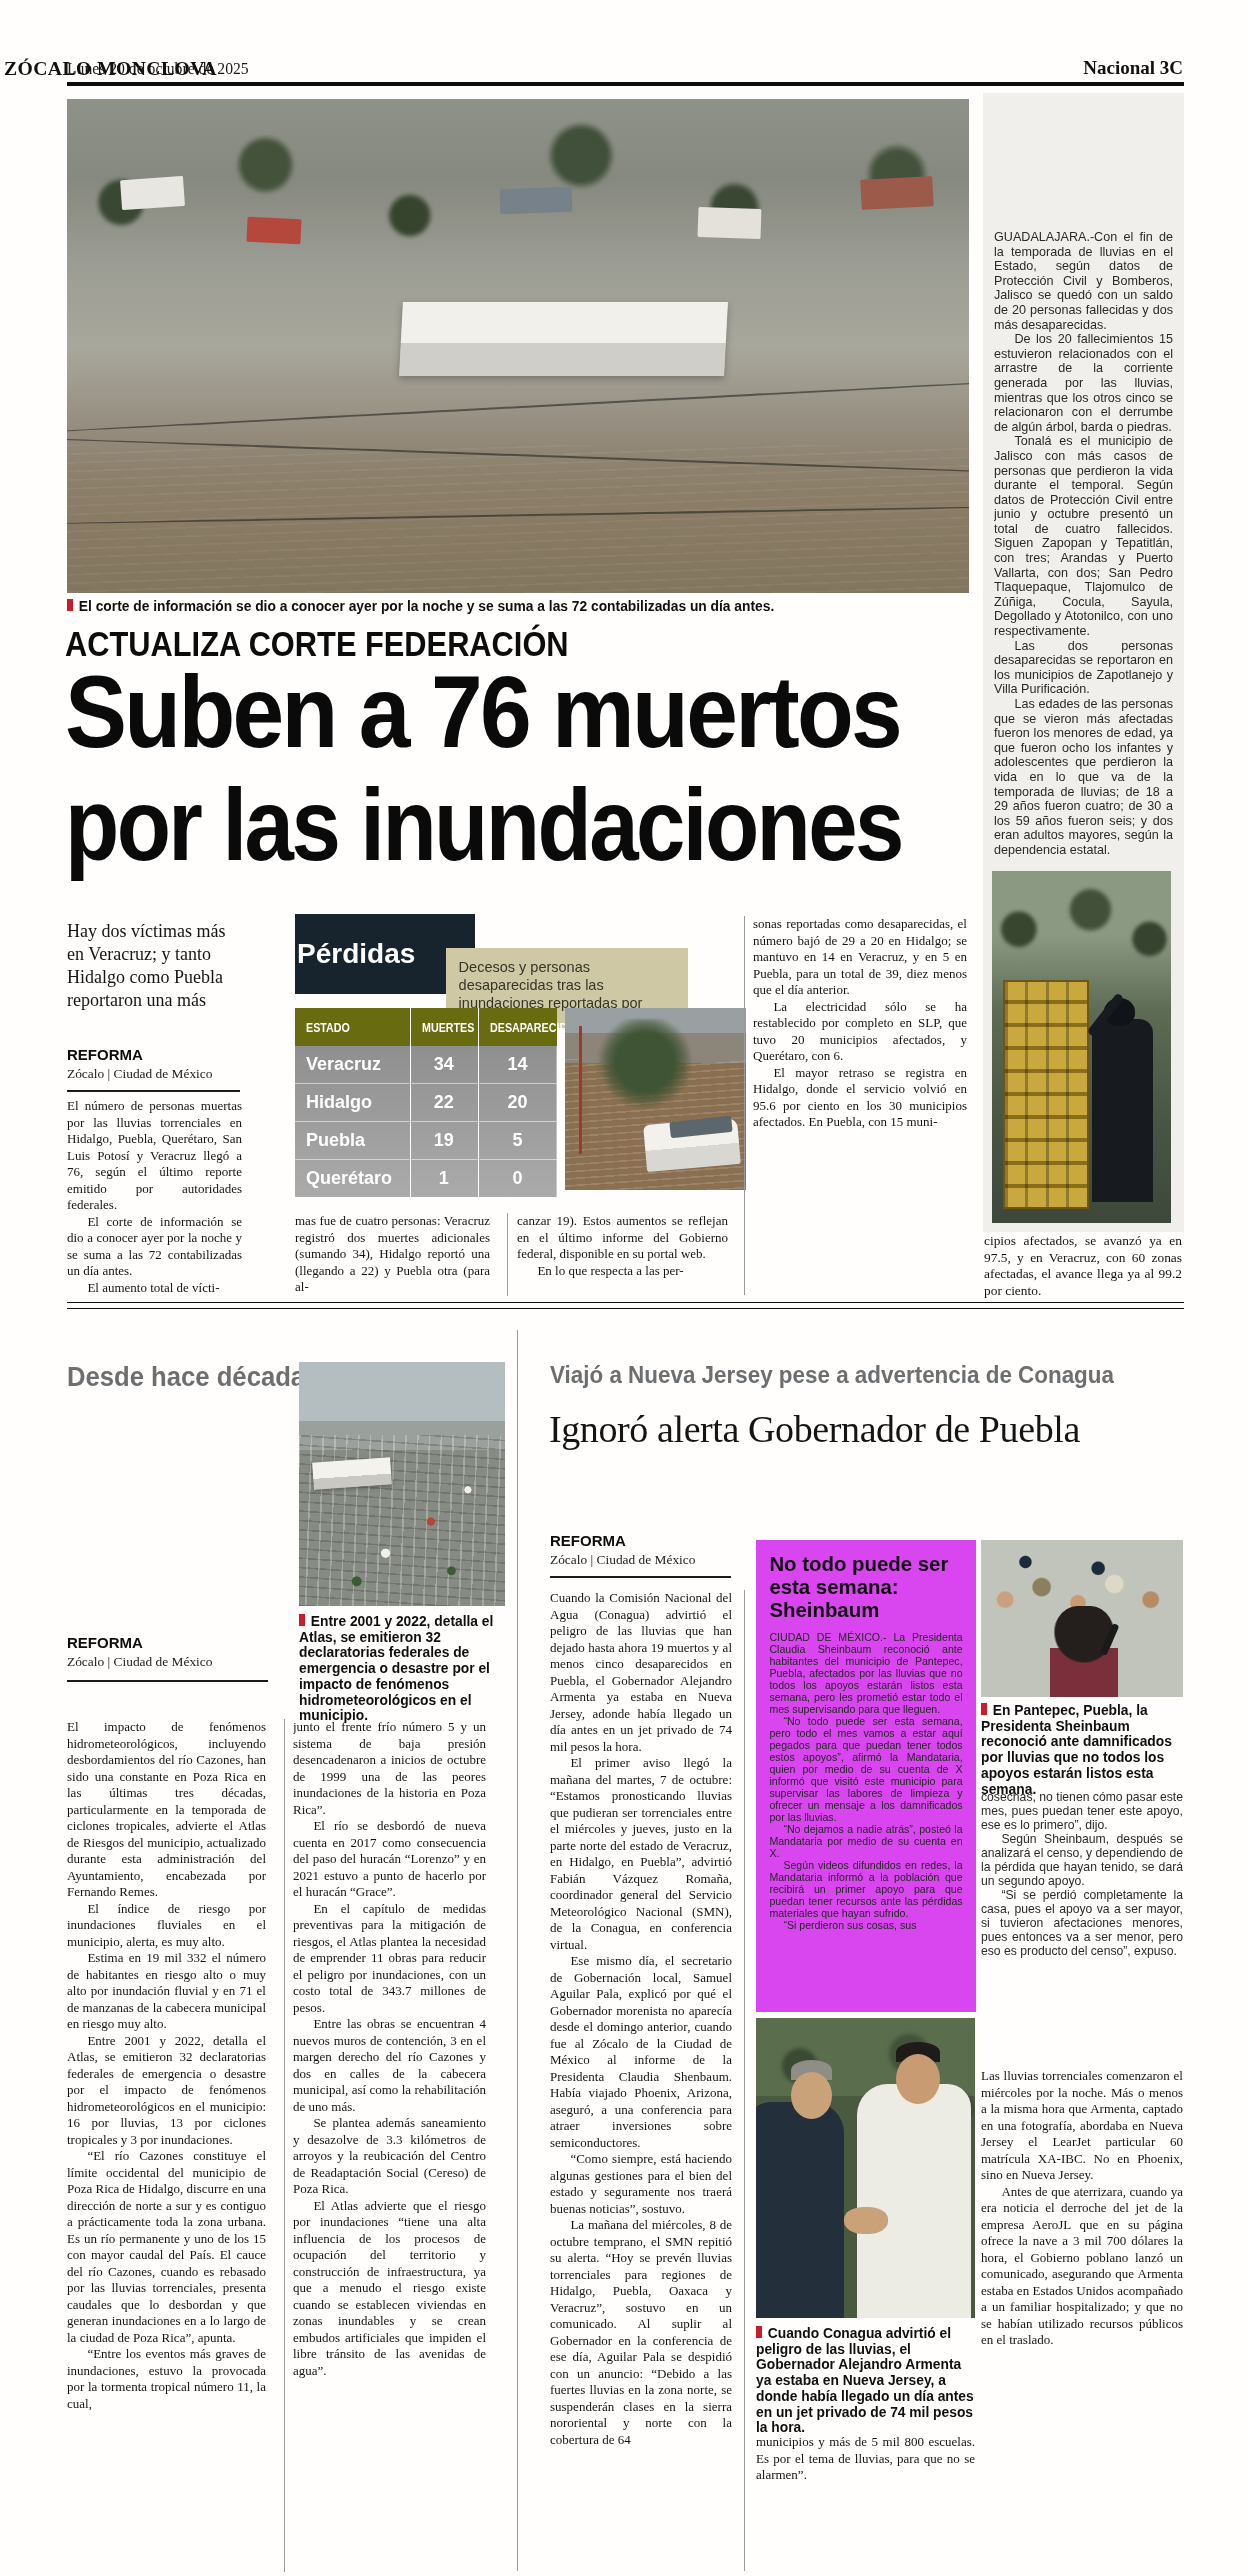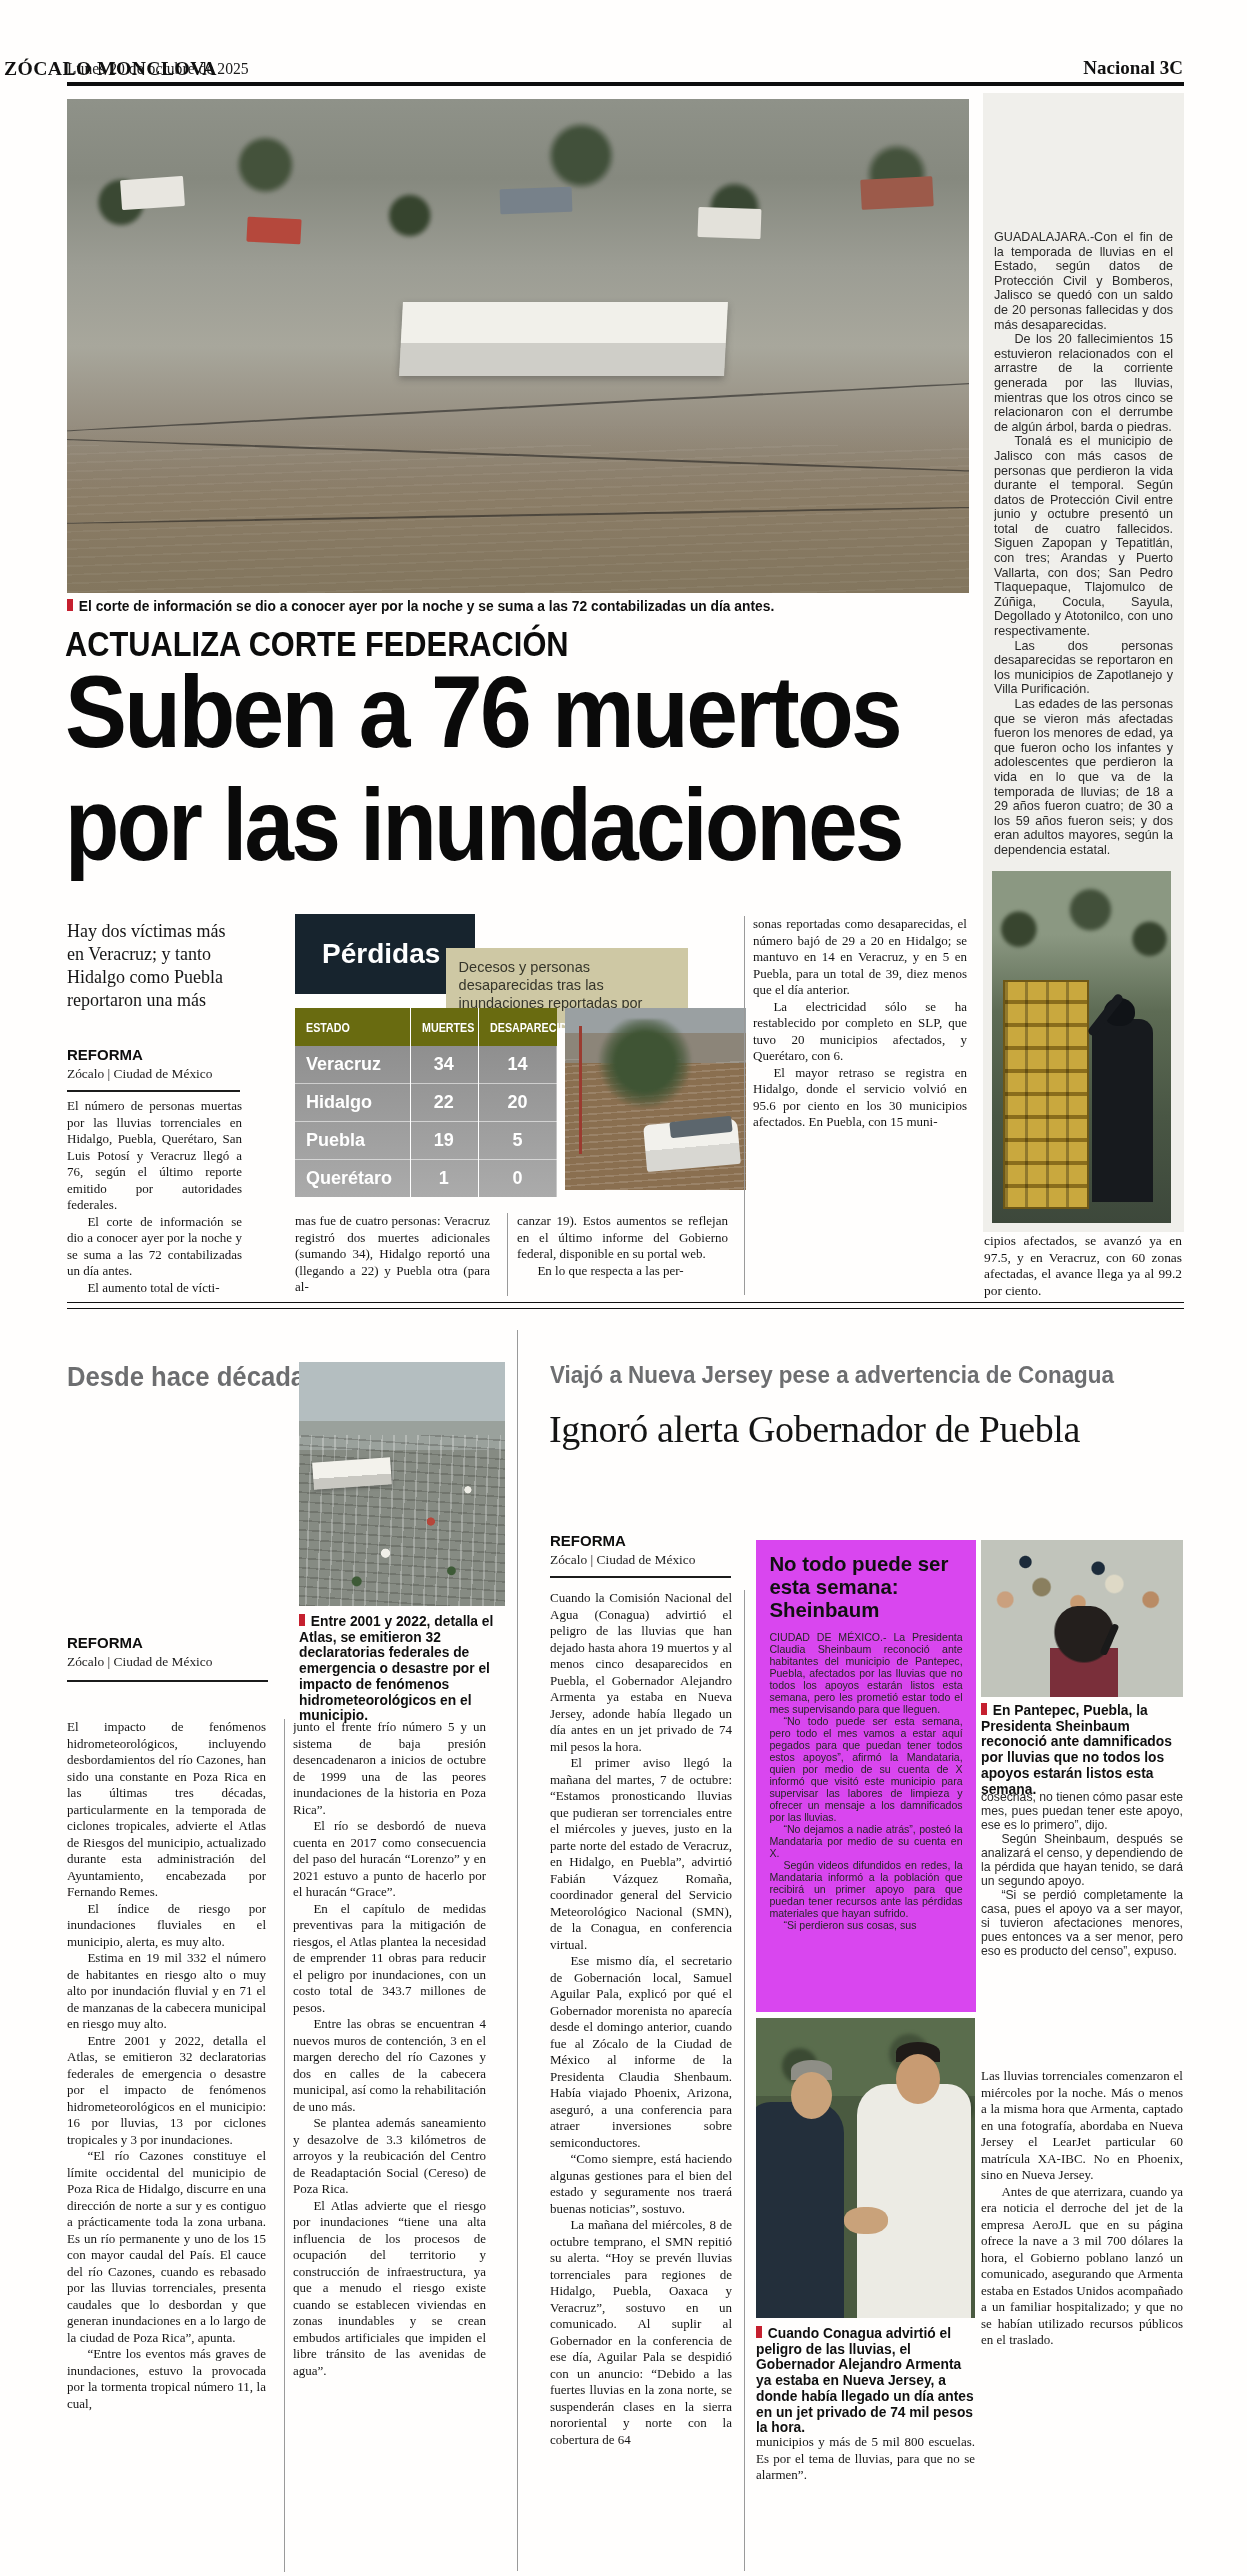--- a/index.html
+++ b/index.html
@@ -112,21 +112,21 @@
   .byrule{height:1.6px;background:#1b1b1b;}
   
   .cols p{margin:0;text-align:justify;}
   .cols p + p{text-indent:20.4px;}
   .serifcol{font:13px/16.5px "Liberation Serif",serif;color:#141414;overflow:hidden;}
   .sanscol{font:12.6px/14.6px "Liberation Sans",sans-serif;color:#2a2a2a;overflow:hidden;}
   .rail-bg{left:983px;top:93px;width:201px;height:1139px;background:#f0efeb;}
   .j-headline{font:bold 29px/31px "Liberation Serif",serif;letter-spacing:-0.8px;color:#111;}
   
   .pd-title{left:295px;top:914px;width:180px;height:80px;background:#17242e;color:#fff;
-    font:bold 28px "Liberation Sans",sans-serif;display:flex;align-items:center;padding-left:27px;box-sizing:border-box;}
+    font:bold 28px "Liberation Sans",sans-serif;display:flex;align-items:center;padding-left:2px;box-sizing:border-box;}
   .pd-desc{left:446px;top:948px;width:242px;height:80px;background:#cec8a4;color:#35352a;
     font:14.5px/18px "Liberation Sans",sans-serif;padding:10.2px 12.6px;box-sizing:border-box;}
   table.pd{left:295px;top:1008px;width:262px;border-collapse:collapse;table-layout:fixed;position:absolute;}
   table.pd th{background:#696b10;color:#fff;font:bold 13.4px "Liberation Sans",sans-serif;height:36px;text-align:left;padding-left:11px;}
   table.pd th span{display:inline-block;transform:scaleX(.8);transform-origin:0 50%;white-space:nowrap;}
   table.pd tbody{background:linear-gradient(#8f8f8f,#ababab);}
   table.pd td{color:#fff;font:bold 18px "Liberation Sans",sans-serif;height:35px;padding-left:11px;}
   table.pd td+td, table.pd th+th{border-left:1.6px solid #fff;}
   table.pd td:nth-child(2),table.pd td:nth-child(3){text-align:center;padding-left:0;}
   table.pd tbody tr+tr td{border-top:1.2px solid rgba(255,255,255,.55);}

